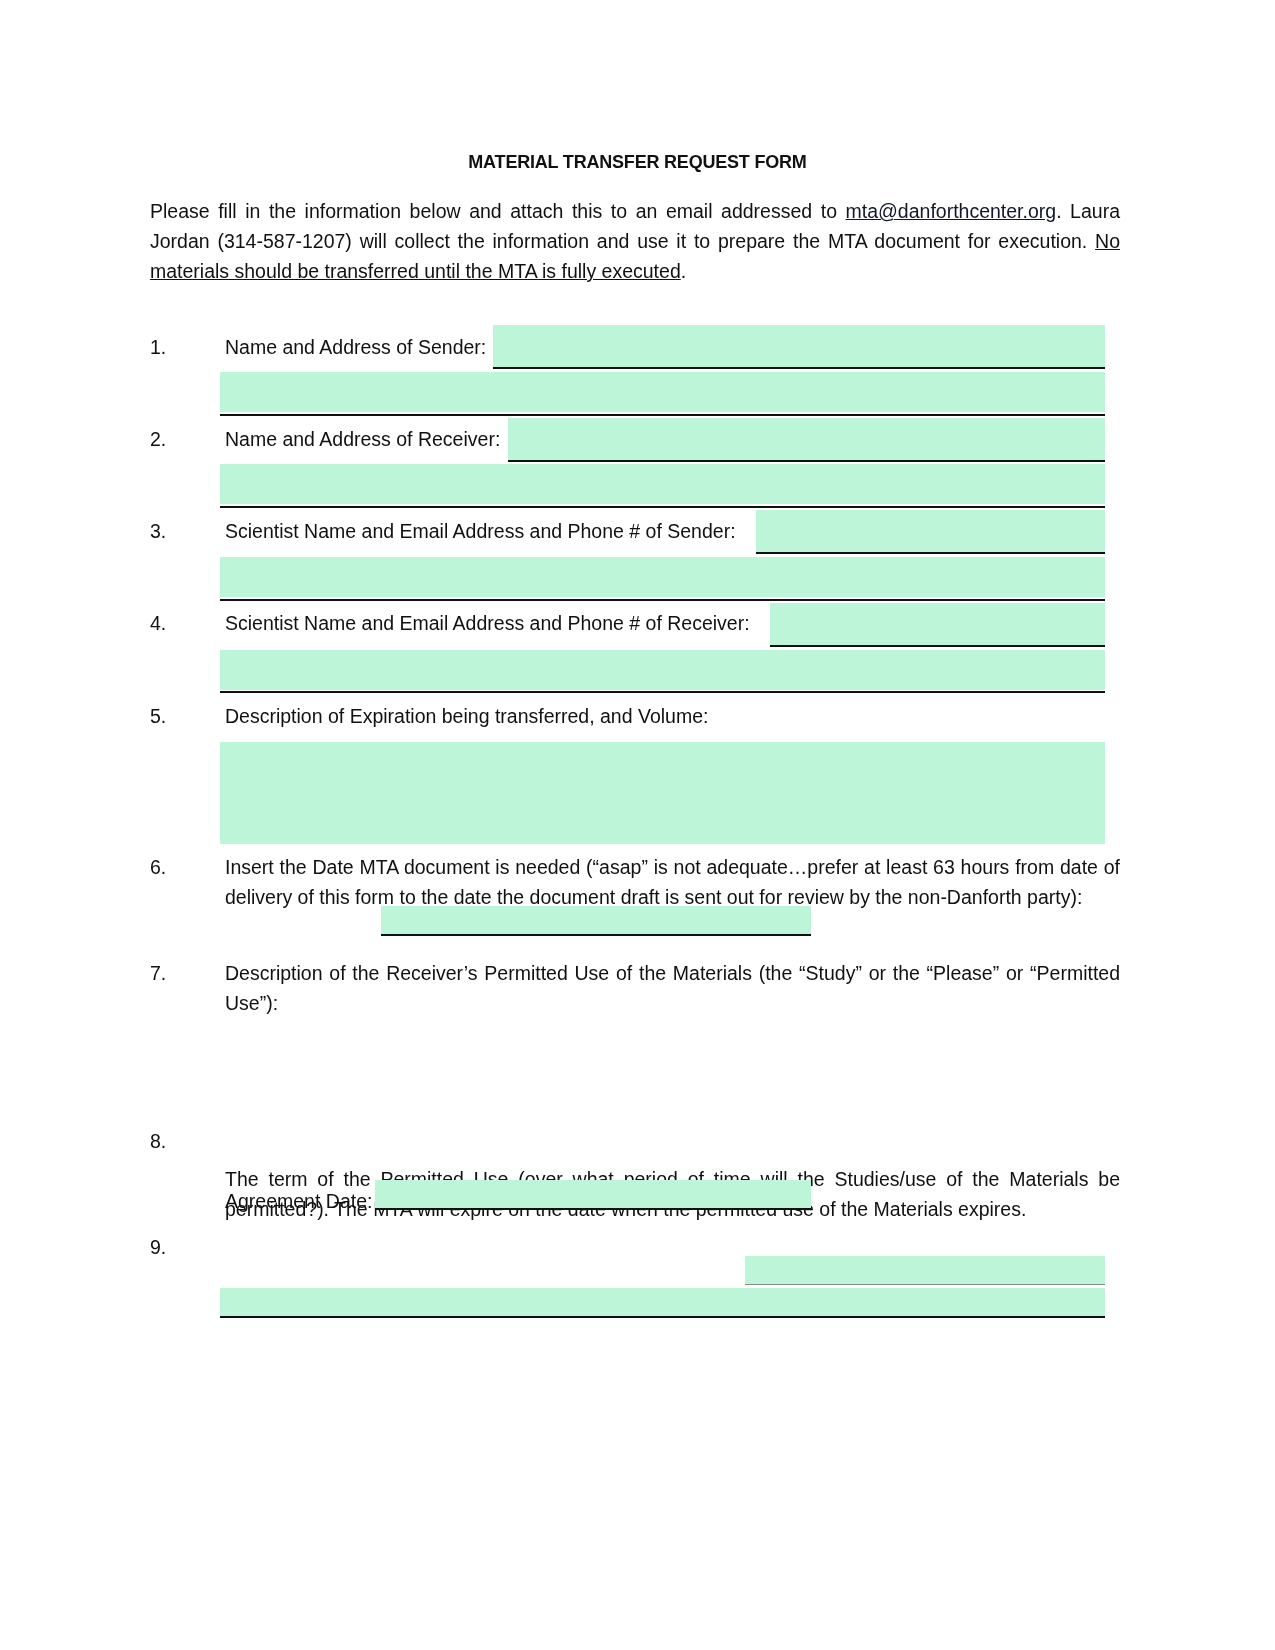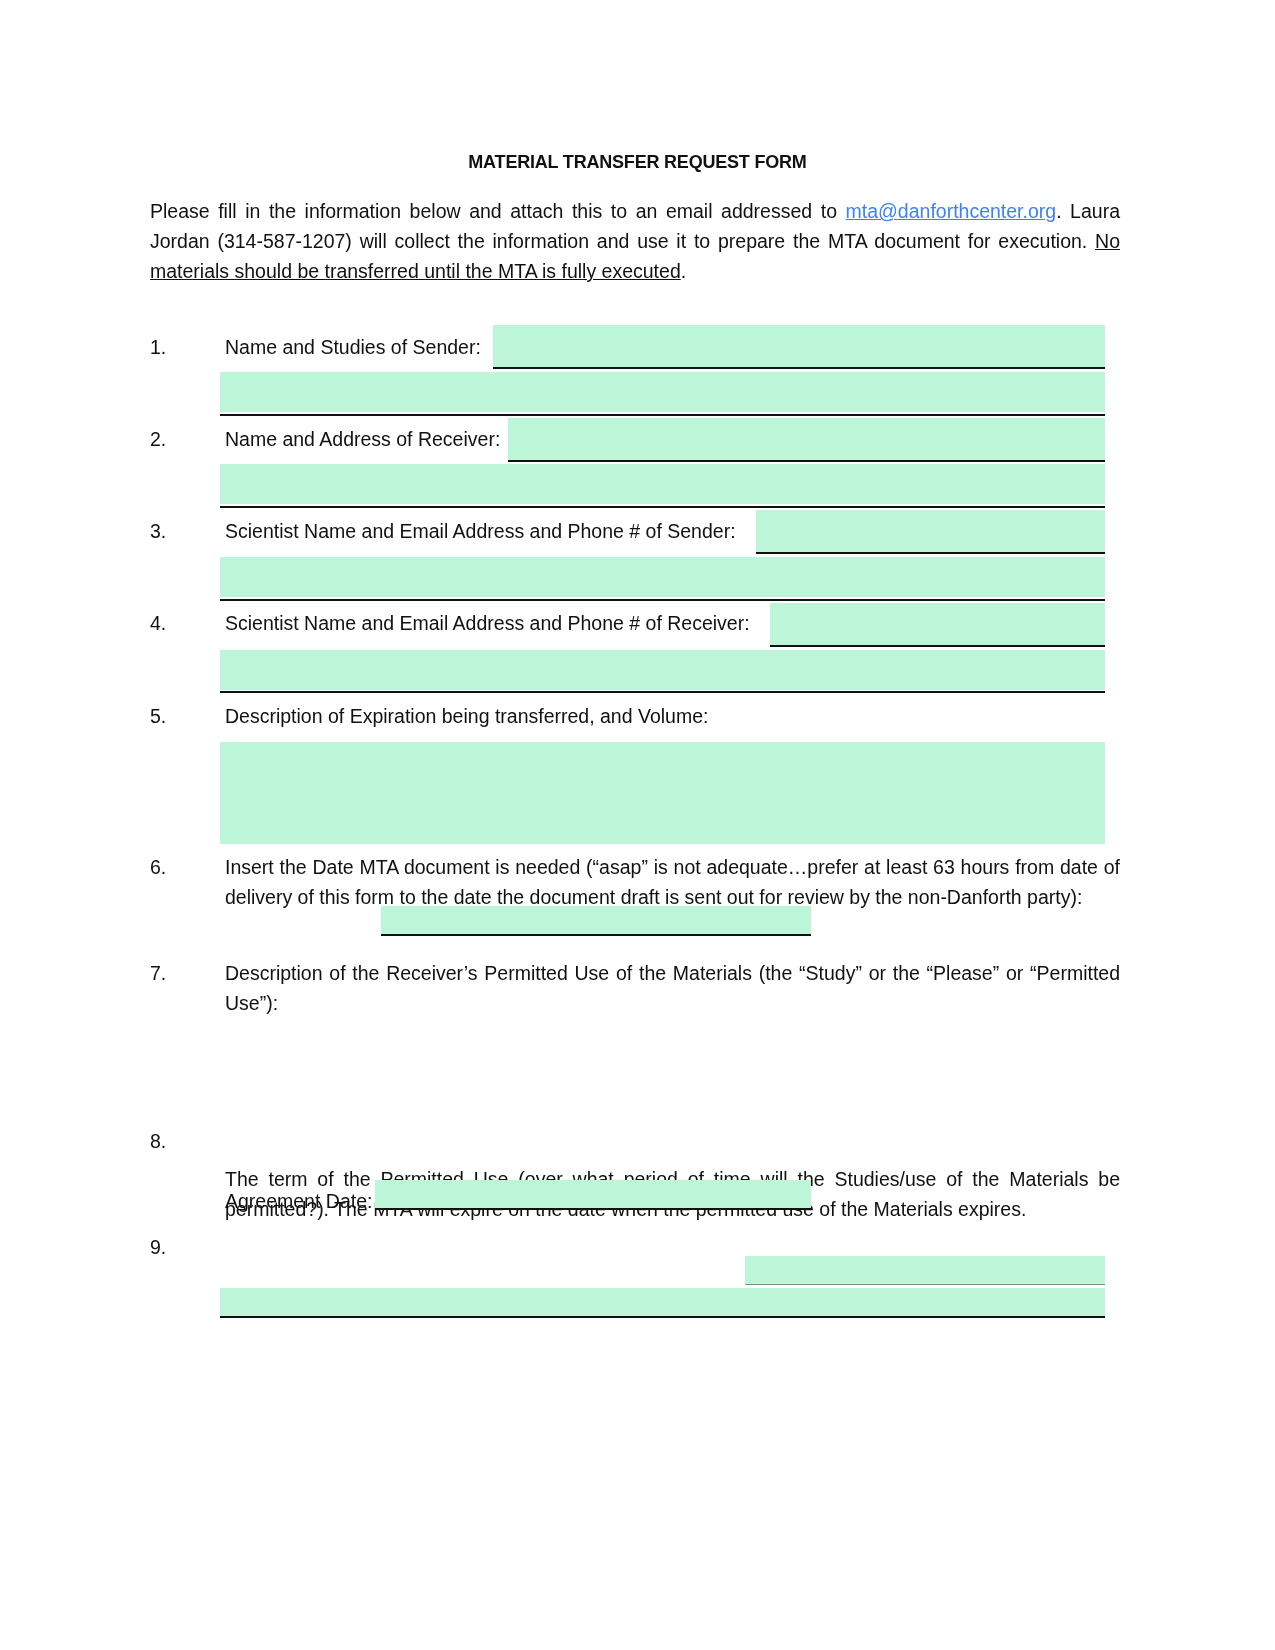--- a/index.html
+++ b/index.html
@@ -1,38 +1,38 @@
 <!DOCTYPE html>
 <html><head>
 <meta charset="utf-8">
 <style>
   html, body { margin: 0; padding: 0; background: #ffffff; }
   body { width: 1275px; height: 1650px; position: relative; font-family: "Liberation Sans", sans-serif; color: #111; overflow: hidden; }
   .page { position: absolute; left: 0; top: 0; width: 1275px; height: 1650px; }
   .title { position: absolute; left: 0; width: 1275px; top: 152px; text-align: center; font-weight: bold; font-size: 18px; letter-spacing: -0.2px; }
   .intro { position: absolute; left: 150px; width: 970px; top: 196px; font-size: 19.5px; line-height: 30px; text-align: justify; }
-  .intro a { color: #3b82f6; text-decoration: underline; }
+  .intro a { color: #0f172a; text-decoration: underline; }
   .intro .u { text-decoration: underline; }
   .num { position: absolute; left: 150px; font-size: 19.5px; }
   .lbl { position: absolute; left: 225px; font-size: 19.5px; line-height: 30px; white-space: nowrap; }
   .para { position: absolute; left: 225px; width: 895px; font-size: 19.5px; line-height: 30px; text-align: justify; }
   .field { position: absolute; background: #bdf5d9; }
   .uline { position: absolute; height: 2px; background: #111; }
 </style>
 </head>
 <body>
 
 <div class="page">
 
   <div class="title">MATERIAL TRANSFER REQUEST FORM</div>
 
   <div class="intro"><span>Please fill in the information below and attach this to an email addressed to </span><a>mta@danforthcenter.org</a><span>. Laura Jordan (314-587-1207) will collect the information and use it to prepare the MTA document for execution.  </span><span class="u">No materials should be transferred until the MTA is fully executed</span><span>.</span></div>
 
   <div class="num" style="top:336px">1.</div>
-  <div class="lbl" style="top:332px">Name and Studies of Sender:</div>
+  <div class="lbl" style="top:332px">Name and Address of Sender:</div>
   <div class="field" style="left:493px; top:325px; width:612px; height:42px"></div>
   <div class="uline" style="left:493px; top:367px; width:612px"></div>
   <div class="field" style="left:220px; top:372px; width:885px; height:40px"></div>
   <div class="uline" style="left:220px; top:414px; width:885px"></div>
 
   <div class="num" style="top:428px">2.</div>
   <div class="lbl" style="top:424px">Name and Address of Receiver:</div>
   <div class="field" style="left:508px; top:418px; width:597px; height:42px"></div>
   <div class="uline" style="left:508px; top:460px; width:597px"></div>
   <div class="field" style="left:220px; top:464px; width:885px; height:40px"></div>

